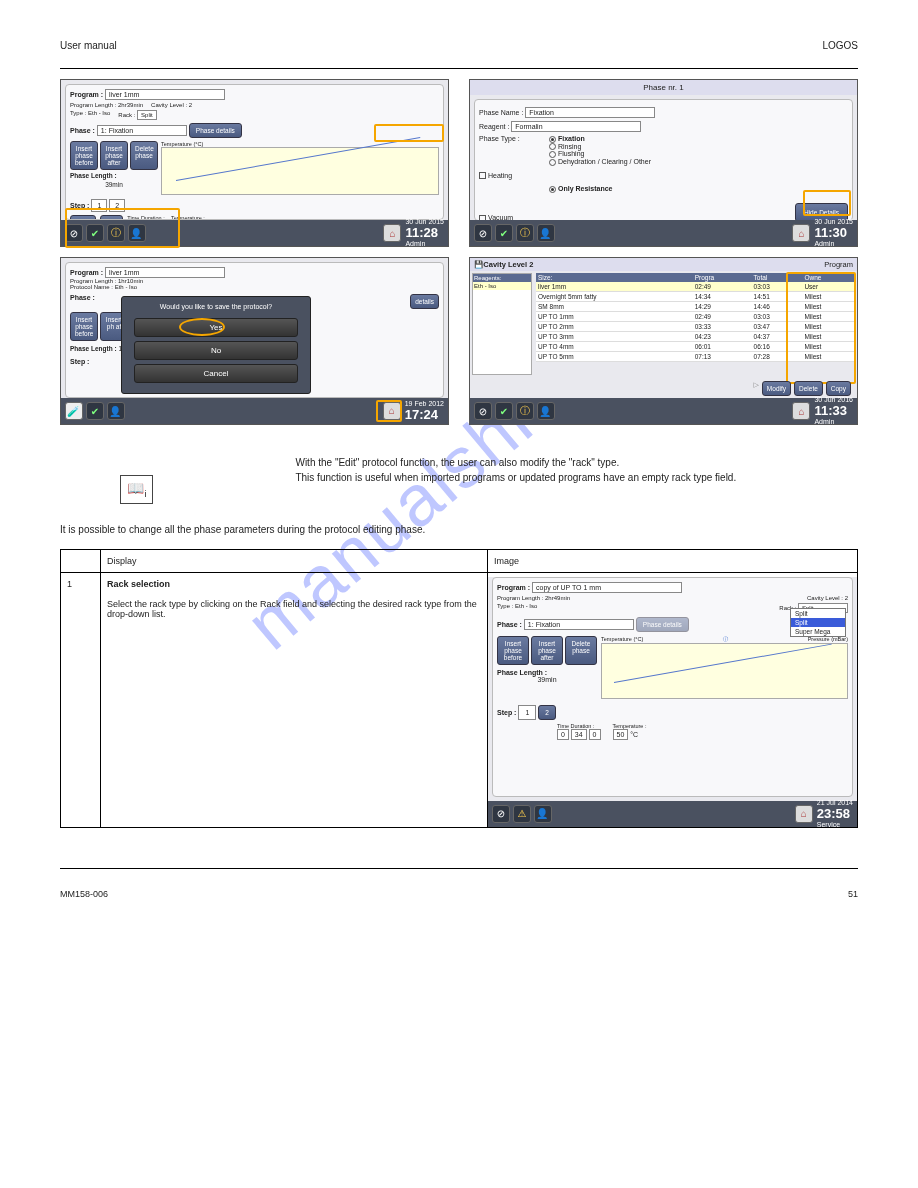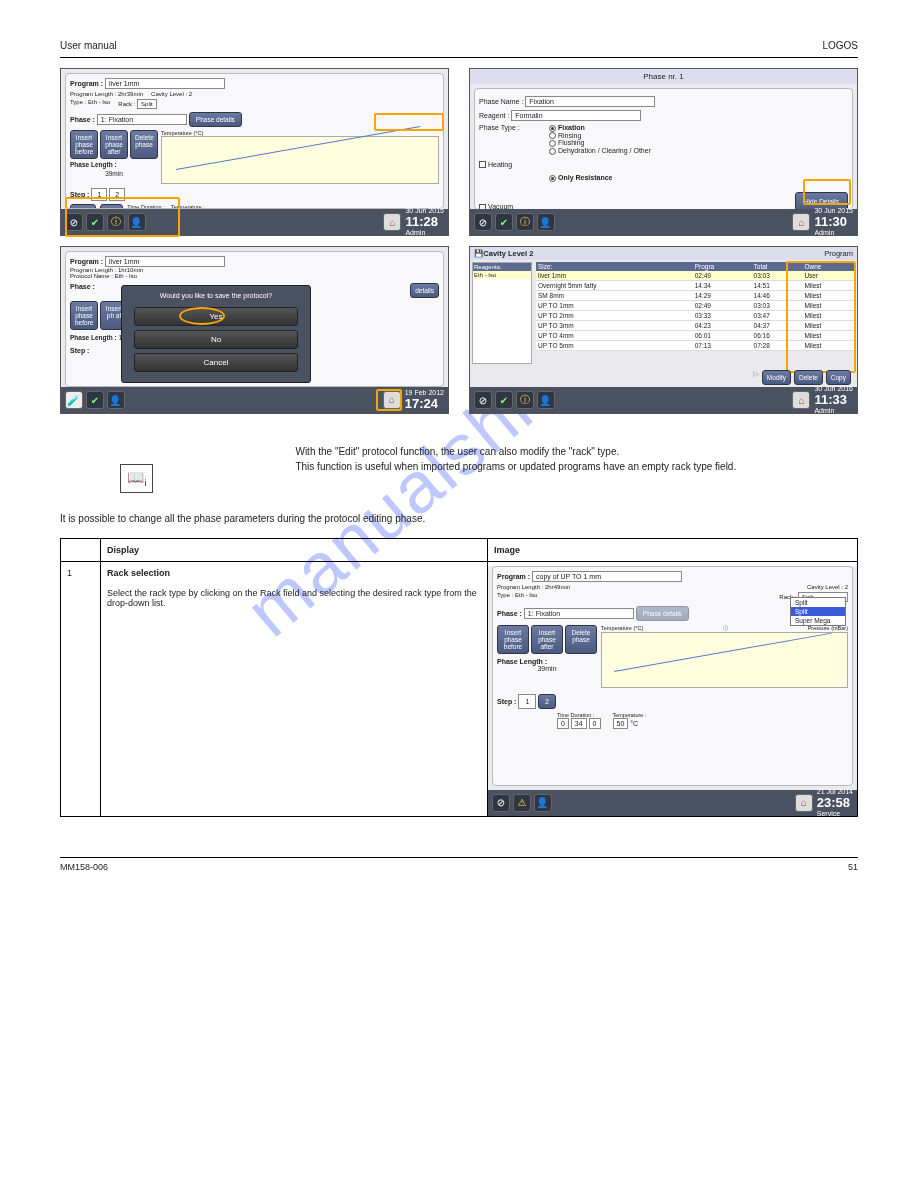--- a/index.html
+++ b/index.html
@@ -1,19 +1,19 @@
 <!DOCTYPE html>
 <html><head>
 <meta charset="utf-8">
 <style>
   * { box-sizing: border-box; margin: 0; padding: 0; }
   body { font-family: Arial, sans-serif; font-size: 10px; color: #222; background: #fff; width: 918px; margin: 0 auto; position: relative; }
   .page { padding: 40px 60px 30px 60px; position: relative; z-index: 2; }
   .rule { border-top: 1px solid #000; margin-bottom: 10px; }
-  .header-row { display: flex; justify-content: space-between; font-size: 10px; margin-bottom: 6px; }
+  .header-row { display: flex; justify-content: space-between; font-size: 10px; margin-bottom: 17px; }
   .screens-grid { display: flex; gap: 20px; margin-bottom: 20px; }
   .col { flex: 1; display: flex; flex-direction: column; gap: 10px; }
   .ss { border: 1px solid #555; background: #e9e9ee; position: relative; width: 100%; height: 168px; font-size: 7px; }
   .statusbar { position: absolute; bottom: 0; left: 0; right: 0; height: 26px; background: #4a5160; display: flex; justify-content: space-between; align-items: center; padding: 0 4px; }
   .statusbar .icons { display: flex; gap: 3px; }
   .sb-icon { width: 18px; height: 18px; background: #2f3642; border: 1px solid #666; border-radius: 3px; display: flex; align-items: center; justify-content: center; color: #fff; font-size: 10px; }
   .sb-time { color: #fff; text-align: left; font-size: 7px; line-height: 1.1; }
   .sb-time .t { font-size: 13px; font-weight: bold; }
   .panel { background: #f8f8fa; border: 1px solid #bbb; border-radius: 4px; padding: 4px; margin: 4px; }
   .btn-blue { background: linear-gradient(#6a7aa0,#4a5a80); color: #fff; border: 1px solid #334; border-radius: 3px; padding: 3px 4px; font-size: 6.5px; text-align: center; display: inline-block; }
@@ -21,27 +21,27 @@
   .hl { position: absolute; border: 2px solid #f5a600; border-radius: 2px; pointer-events: none; }
   .input-white { background: #fff; border: 1px solid #888; padding: 1px 3px; display: inline-block; }
   .chart-area { background: #ffffe0; border: 1px solid #aaa; height: 48px; position: relative; }
   .chart-line { position: absolute; left: 5%; right: 5%; top: 70%; height: 0; border-top: 1px solid #5577cc; transform: rotate(-10deg); transform-origin: left; }
   .watermark { position: absolute; left: 50%; top: 50%; transform: translate(-50%,-50%) rotate(-40deg); font-size: 72px; color: #8090ff; opacity: 0.5; font-weight: 300; white-space: nowrap; z-index: 1; pointer-events: none; letter-spacing: 2px; }
   .info-icon-box { display: inline-block; border: 1px solid #444; padding: 4px 6px; font-size: 14px; margin: 20px 0 10px 60px; }
   .note-text { margin-left: 130px; font-size: 10px; line-height: 1.5; max-width: 500px; }
   .section-num { font-size: 11px; margin: 40px 0 10px 0; }
   .proto-table { width: 100%; border-collapse: collapse; font-size: 9px; }
   .proto-table th, .proto-table td { border: 1px solid #000; padding: 6px; vertical-align: top; text-align: left; }
-  .proto-table th { font-weight: bold; }
+  .proto-table th { font-weight: normal; }
   .td-screenshot { width: 370px; padding: 0 !important; }
   .ss2 { position: relative; height: 250px; background: #e9e9ee; font-size: 7px; }
   .pgm-table { width: 100%; border-collapse: collapse; font-size: 6.5px; background: #fff; }
   .pgm-table th { background: #5a6a90; color: #fff; padding: 1px 2px; text-align: left; font-weight: normal; }
   .pgm-table td { padding: 1px 2px; border-bottom: 1px solid #ddd; }
-  .footer { display: flex; justify-content: space-between; border-top: 1px solid #000; margin-top: 40px; padding-top: 4px; font-size: 9px; }
+  .footer { display: flex; justify-content: space-between; border-top: 1px solid #000; margin-top: 40px; padding-top: 20px; font-size: 9px; }
   .oval { position: absolute; border: 2px solid #f5a600; border-radius: 50%; pointer-events: none; }
   .radio { display:inline-block; width:7px; height:7px; border:1px solid #555; border-radius:50%; vertical-align:middle; margin-right:2px;}
   .radio.on::after{content:''; display:block; width:3px; height:3px; background:#333; border-radius:50%; margin:1px auto;}
   .cb { display:inline-block; width:7px; height:7px; border:1px solid #555; vertical-align:middle; margin-right:2px;}
   .dd-open { position:absolute; background:#fff; border:1px solid #777; font-size:6.5px; }
   .dd-open div { padding:1px 4px; }
   .dd-open .sel { background:#3a5bd9; color:#fff; }
 </style>
 </head>
 <body>

